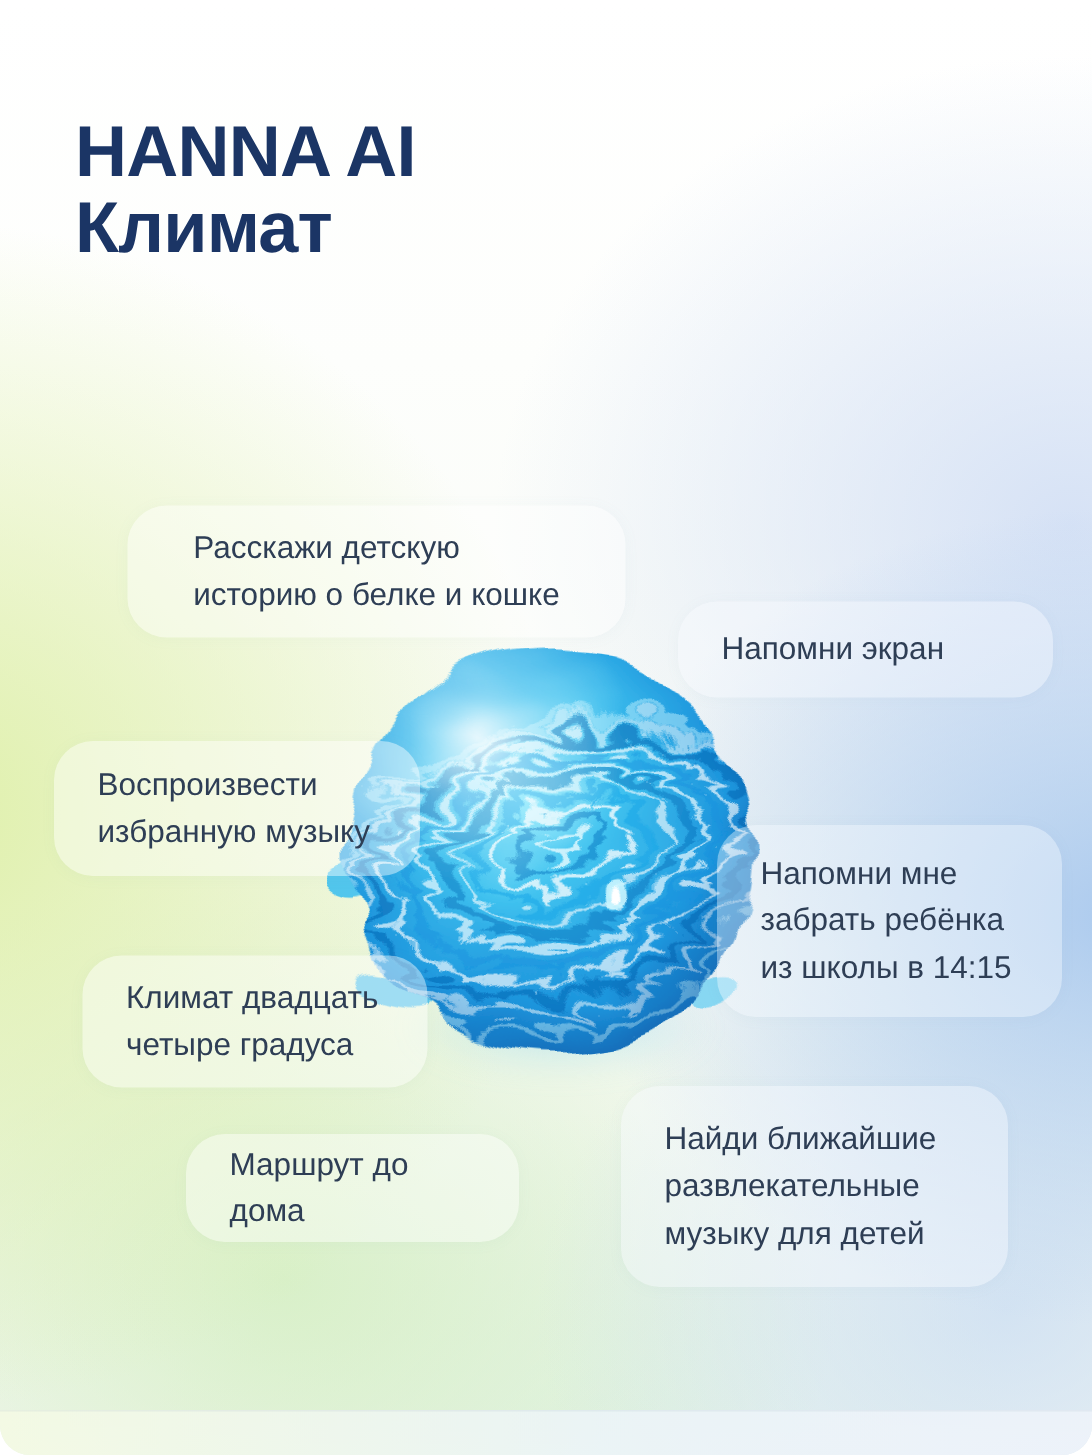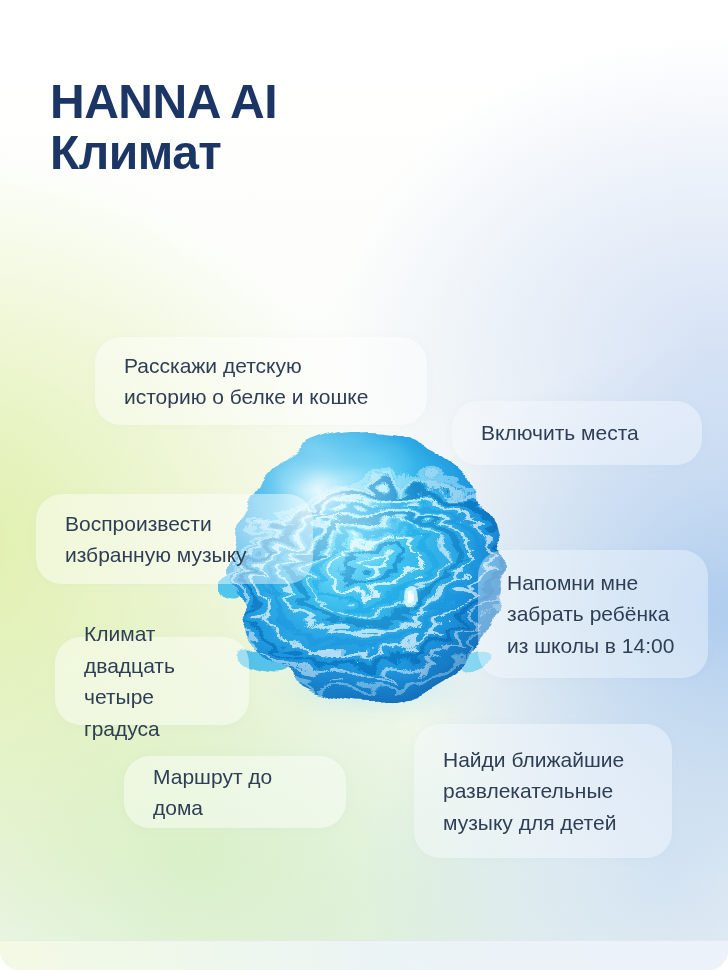--- a/index.html
+++ b/index.html
@@ -58,25 +58,25 @@
     background: rgba(255,255,255,0.44);
     padding: 0 29px;
     box-shadow: 0 1px 10px rgba(120,150,170,0.05);
   }
   .bubble-text {
     color: #2e3e55;
     font-size: 21px;
     line-height: 1.5;
     white-space: pre-line;
   }
-  .b-story    { left: 95px;  top: 337px; width: 332px; height: 88px; }
+  .b-story    { left: 85px;  top: 337px; width: 332px; height: 88px; justify-content: center; }
   .b-screen   { left: 452px; top: 401px; width: 250px; height: 64px; background: rgba(248,251,255,0.42); }
-  .b-music    { left: 36px;  top: 494px; width: 277px; height: 90px; }
+  .b-music    { left: 36px;  top: 494px; width: 244px; height: 90px; }
   .b-reminder { left: 478px; top: 550px; width: 230px; height: 128px; background: rgba(246,250,255,0.40); }
-  .b-climate  { left: 55px;  top: 637px; width: 194px; height: 88px; }
+  .b-climate  { left: 55px;  top: 637px; width: 230px; height: 88px; }
   .b-route    { left: 124px; top: 756px; width: 222px; height: 72px; }
   .b-places   { left: 414px; top: 724px; width: 258px; height: 134px; background: rgba(248,251,255,0.42); }
 
   .footer-strip {
     position: absolute;
     left: 0; right: 0; bottom: 0;
     height: 30px;
     background: linear-gradient(90deg, rgba(244,250,228,0.9), rgba(236,244,248,0.9) 55%, rgba(238,243,250,0.9));
     border-top: 1px solid rgba(170,190,205,0.18);
   }
@@ -151,32 +151,32 @@
       </g>
     </svg>
   </div>
 
   <div class="bubble b-story">
     <span class="bubble-text">Расскажи детскую
 историю о белке и кошке</span>
   </div>
 
   <div class="bubble b-screen">
-    <span class="bubble-text">Включить места</span>
+    <span class="bubble-text">Напомни экран</span>
   </div>
 
   <div class="bubble b-music">
     <span class="bubble-text">Воспроизвести
 избранную музыку</span>
   </div>
 
   <div class="bubble b-reminder">
     <span class="bubble-text">Напомни мне
 забрать ребёнка
-из школы в 14:00</span>
+из школы в 14:15</span>
   </div>
 
   <div class="bubble b-climate">
     <span class="bubble-text">Климат двадцать
 четыре градуса</span>
   </div>
 
   <div class="bubble b-route">
     <span class="bubble-text">Маршрут до дома</span>
   </div>

